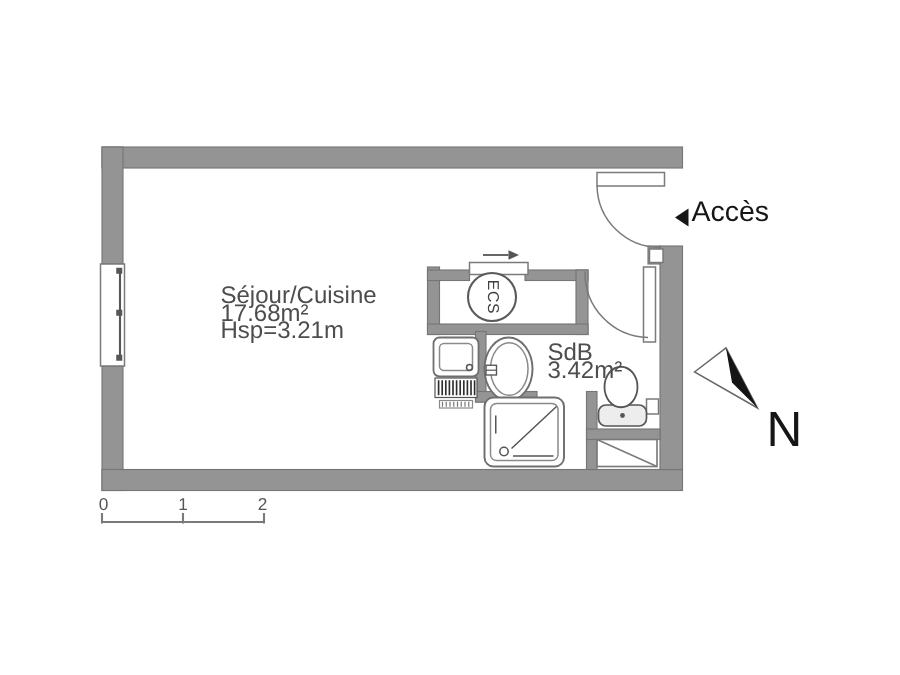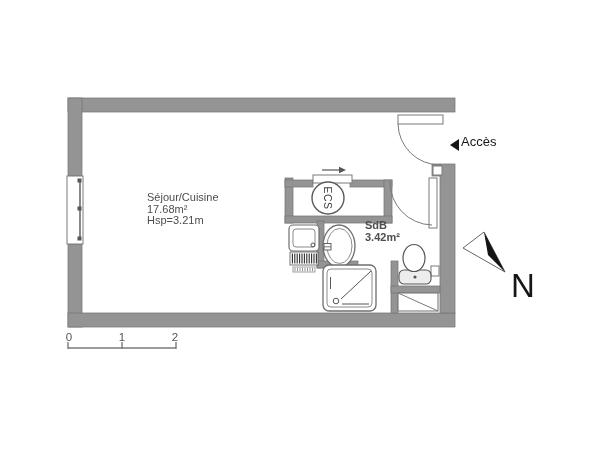--- a/index.html
+++ b/index.html
@@ -1,22 +1,22 @@
 <!DOCTYPE html>
 <html><head>
 <meta charset="utf-8">
 <style>
   html,body{margin:0;padding:0;background:#ffffff;}
   #canvas{
     position:relative;width:600px;height:450px;background:#ffffff;overflow:hidden;
     font-family:"Liberation Sans",sans-serif;
   }
   #plan-svg{position:absolute;left:0;top:0;}
-  .label-block{position:absolute;color:#4d4d4d;font-size:11px;line-height:11.6px;white-space:nowrap;}
-  .access-label{position:absolute;left:461px;top:135px;color:#161616;font-size:13px;line-height:14px;white-space:nowrap;}
+  .label-block{position:absolute;color:#4d4d4d;font-size:16px;line-height:11.6px;white-space:nowrap;}
+  .access-label{position:absolute;left:461px;top:135px;color:#161616;font-size:19px;line-height:14px;white-space:nowrap;}
   .north-label{position:absolute;left:511px;top:269px;color:#161616;font-size:33px;line-height:33px;}
   .tick-label{position:absolute;top:332px;color:#555555;font-size:11.5px;line-height:11px;transform:translateX(-50%);}
 </style>
 </head>
 <body>
 
 <div id="canvas">
 
   <svg id="plan-svg" width="600" height="450" viewBox="0 0 600 450">
 
@@ -118,21 +118,21 @@
       <path d="M68 342 V349 M122 342 V349 M176 342 V349"></path>
     </g>
   </svg>
 
   <div class="label-block" style="left:147px;top:192px;">
     <div>Séjour/Cuisine</div>
     <div>17.68m²</div>
     <div>Hsp=3.21m</div>
   </div>
 
-  <div class="label-block" style="left:365px;top:220px;font-weight:bold;">
+  <div class="label-block" style="left:365px;top:230px;">
     <div>SdB</div>
     <div>3.42m²</div>
   </div>
 
   <div class="access-label">Accès</div>
 
   <div class="north-label">N</div>
 
   <div class="tick-label" style="left:69px;">0</div>
   <div class="tick-label" style="left:122px;">1</div>

